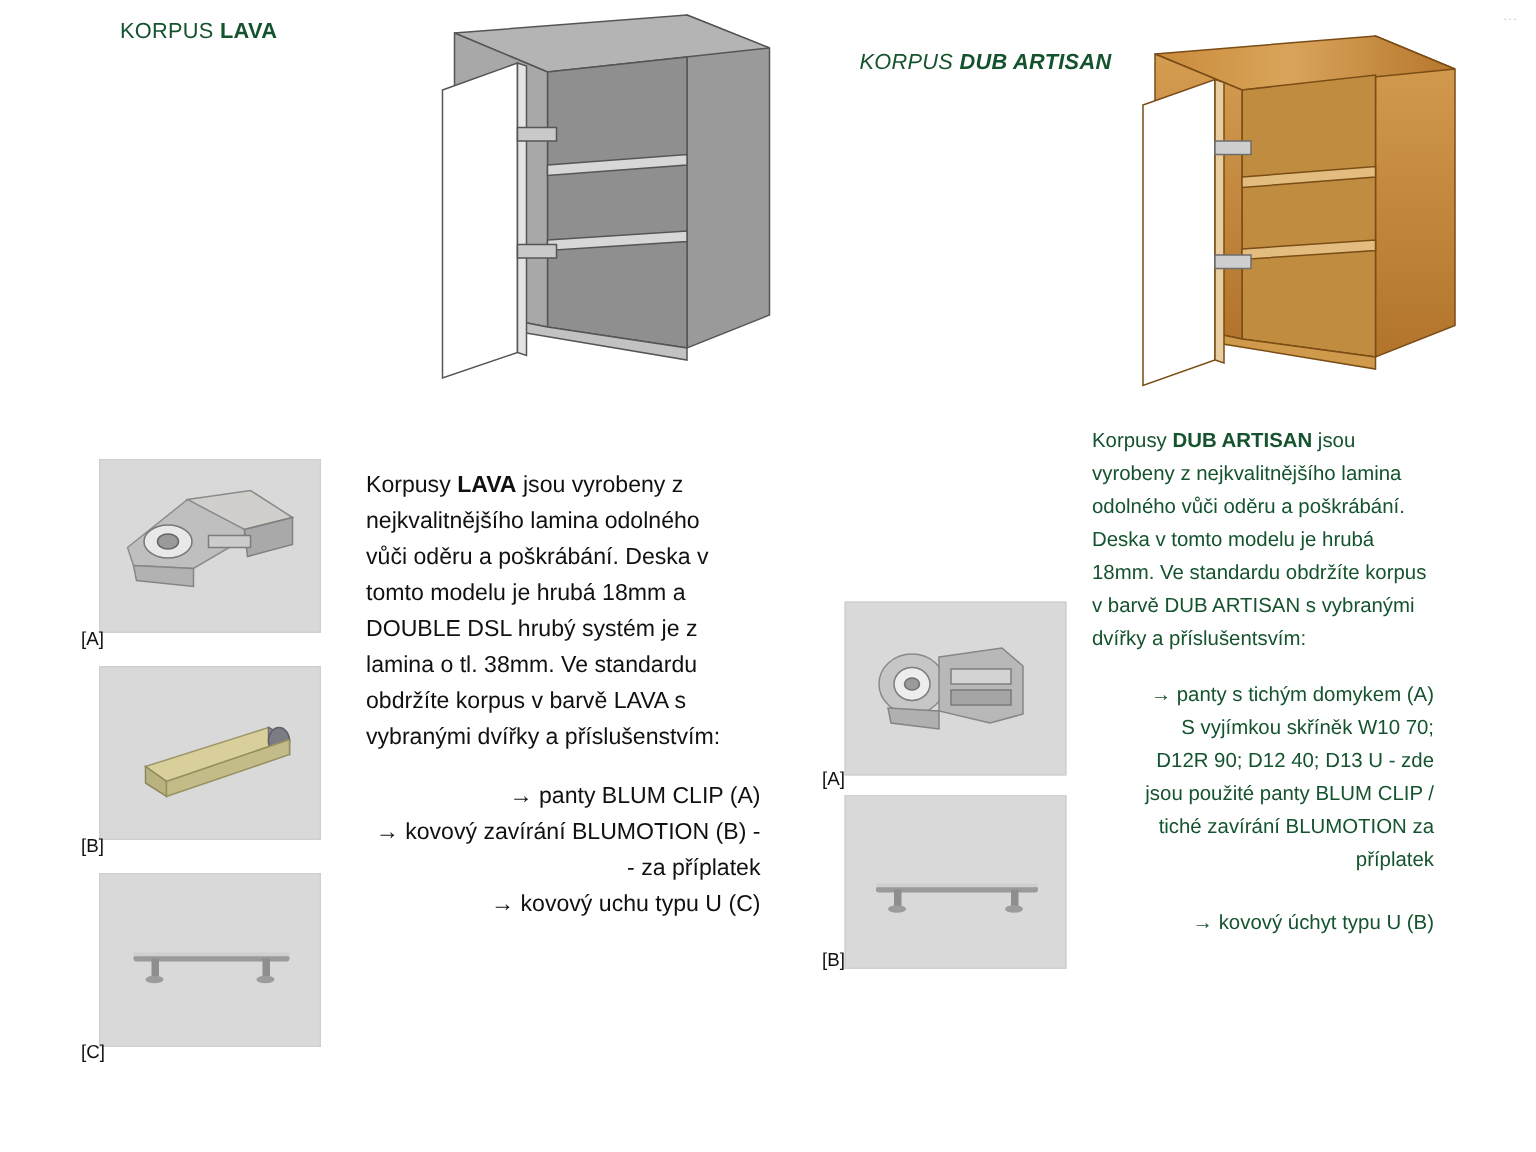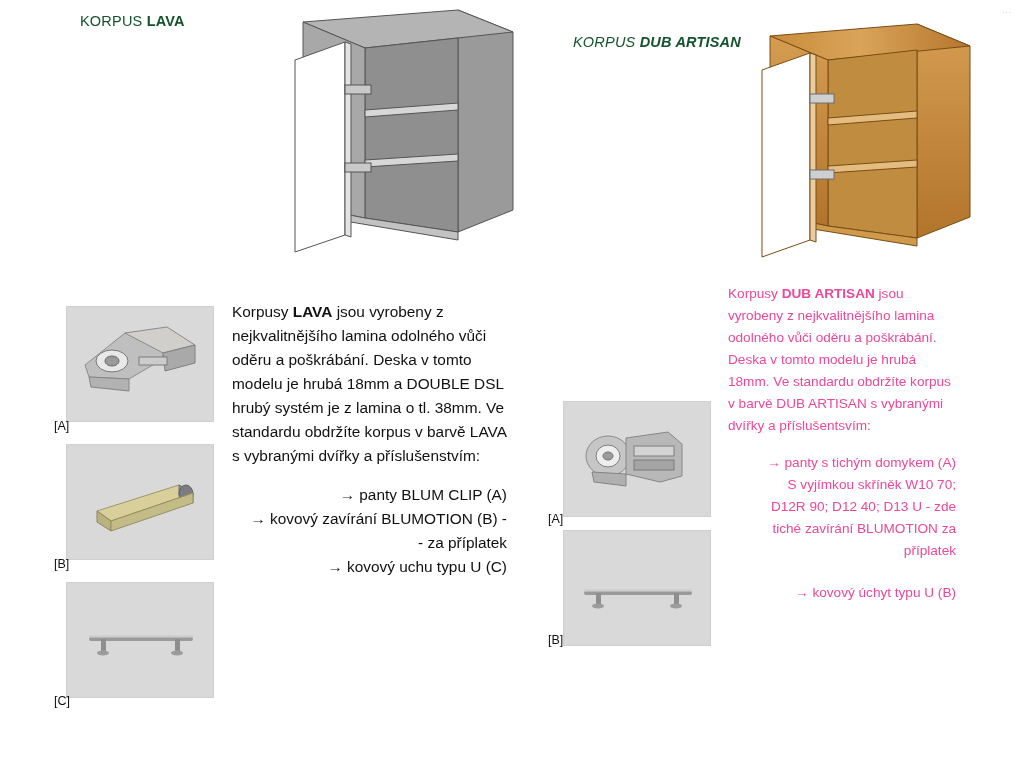--- a/index.html
+++ b/index.html
@@ -48,21 +48,21 @@
     color: #111;
   }
   .bodytext .bold { font-weight: bold; }
   #text-lava {
     left: 232px; top: 300px; width: 275px;
   }
   .bodytext-small {
     position: absolute;
     font-size: 13.6px;
     line-height: 1.62;
-    color: #ec4899;
+    color: #14532d;
   }
   .bodytext-small .bold { font-weight: bold; }
   #text-dub {
     left: 728px; top: 283px; width: 228px;
   }
   .arrow-list {
     margin: 0;
     padding: 0;
     list-style: none;
   }
@@ -170,39 +170,40 @@
     <polygon points="18,202 76,214 165,226 165,234 18,210" fill="#cf9a4c" stroke="#7a4c16" stroke-width="1"></polygon>
 
     <polygon points="10,58 58,41 58,228 10,245" fill="#ffffff" stroke="#7a4c16" stroke-width="1"></polygon>
     <polygon points="58,41 64,43 64,230 58,228" fill="#e7cda0" stroke="#7a4c16" stroke-width="1"></polygon>
 
     <rect x="58" y="82" width="24" height="9" fill="#cfcfcf" stroke="#6e6e6e" stroke-width="1"></rect>
     <rect x="58" y="158" width="24" height="9" fill="#cfcfcf" stroke="#6e6e6e" stroke-width="1"></rect>
   </svg>
 
   <div class="bodytext" id="text-lava">
-    <p style="margin:0">
+    <p style="margin:12px">
       <span>Korpusy </span><span class="bold">LAVA</span><span> jsou vyrobeny z nejkvalitnějšího lamina odolného vůči oděru a poškrábání. Deska v tomto modelu je hrubá 18mm a DOUBLE DSL hrubý systém je z lamina o tl. 38mm. Ve standardu obdržíte korpus v barvě LAVA s vybranými dvířky a příslušenstvím:</span>
     </p>
     <ul class="arrow-list gap-before">
       <li>→ panty BLUM CLIP (A)</li>
       <li>→ kovový zavírání BLUMOTION (B) -</li>
       <li>   - za příplatek</li>
       <li>→ kovový uchu typu U (C)</li>
     </ul>
   </div>
 
   <div class="bodytext-small" id="text-dub">
     <p style="margin:0">
       <span>Korpusy </span><span class="bold">DUB ARTISAN</span><span> jsou vyrobeny z nejkvalitnějšího lamina odolného vůči oděru a poškrábání. Deska v tomto modelu je hrubá 18mm. Ve standardu obdržíte korpus v barvě DUB ARTISAN s vybranými dvířky a příslušentsvím:</span>
     </p>
     <ul class="arrow-list gap-before">
       <li>→ panty s tichým domykem (A)</li>
       <li>S vyjímkou skříněk W10 70;</li>
       <li>D12R 90; D12 40; D13 U - zde</li>
+      <li>jsou použité panty BLUM CLIP /</li>
       <li>tiché zavírání BLUMOTION za</li>
       <li>příplatek</li>
       <li style="margin-top:20px">→ kovový úchyt typu U (B)</li>
     </ul>
   </div>
 
   <svg class="photo" id="photo-lava-a" viewBox="0 0 146 114">
     <rect x="0" y="0" width="146" height="114" fill="#d9d9d9"></rect>
     <polygon points="18,58 58,26 96,34 96,52 62,72 22,70" fill="#bfbfbf" stroke="#8d8d8d" stroke-width="1"></polygon>
     <polygon points="58,26 100,20 128,38 96,46" fill="#d0cfcb" stroke="#8a8a8a" stroke-width="1"></polygon>

